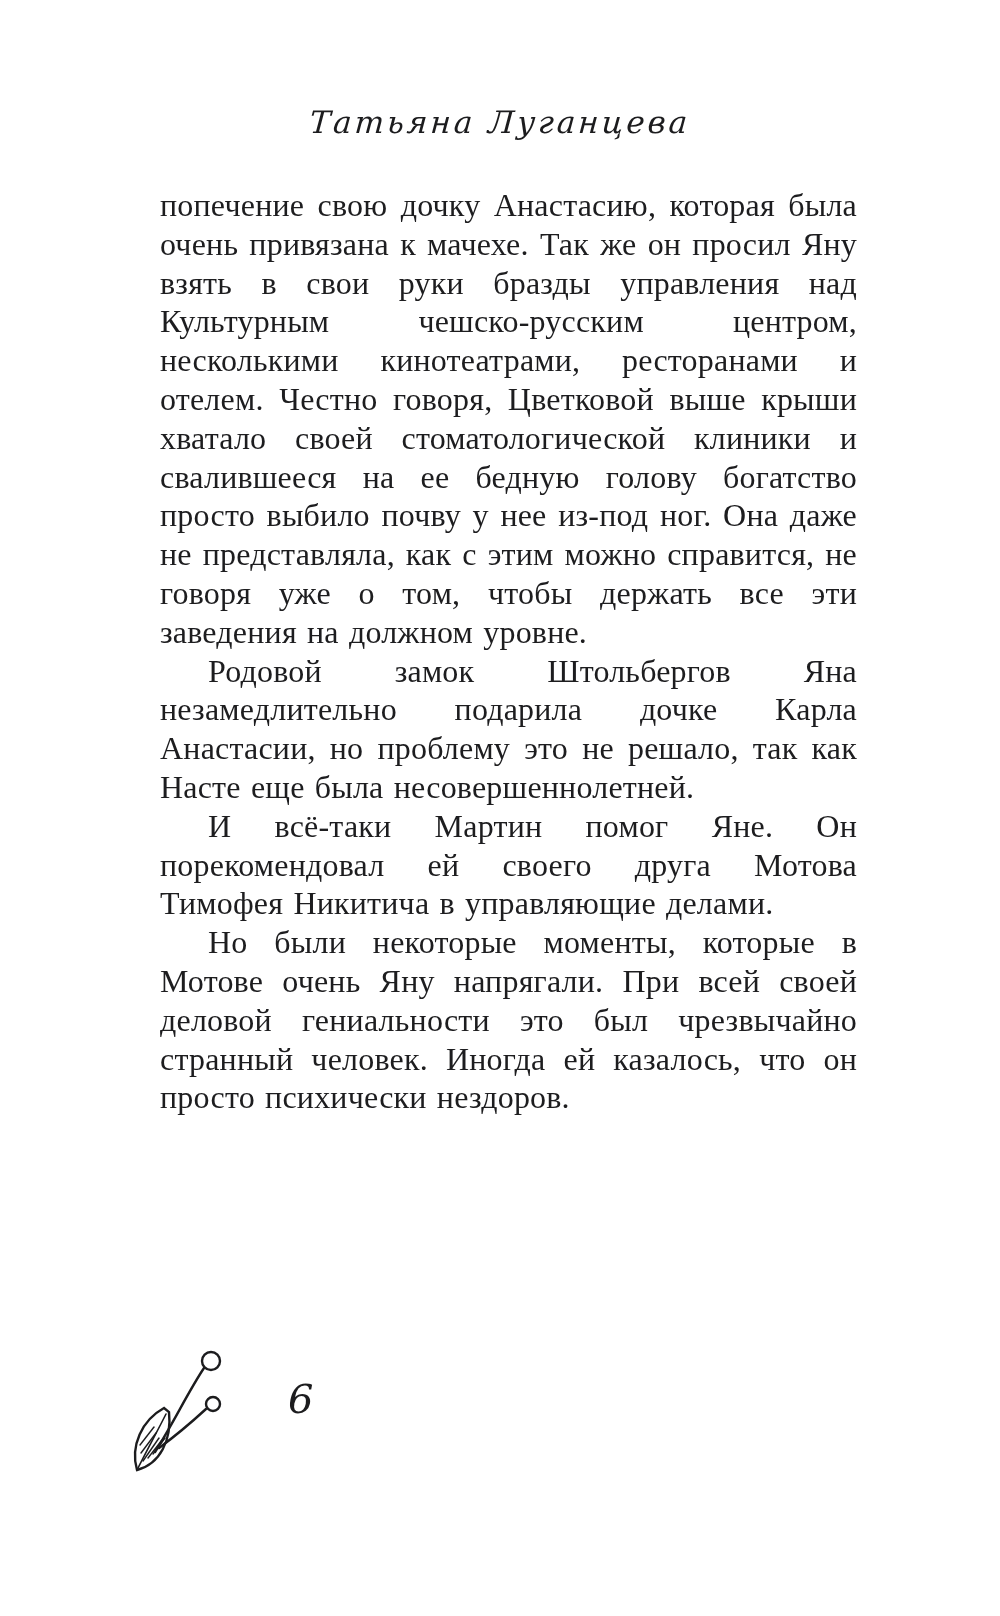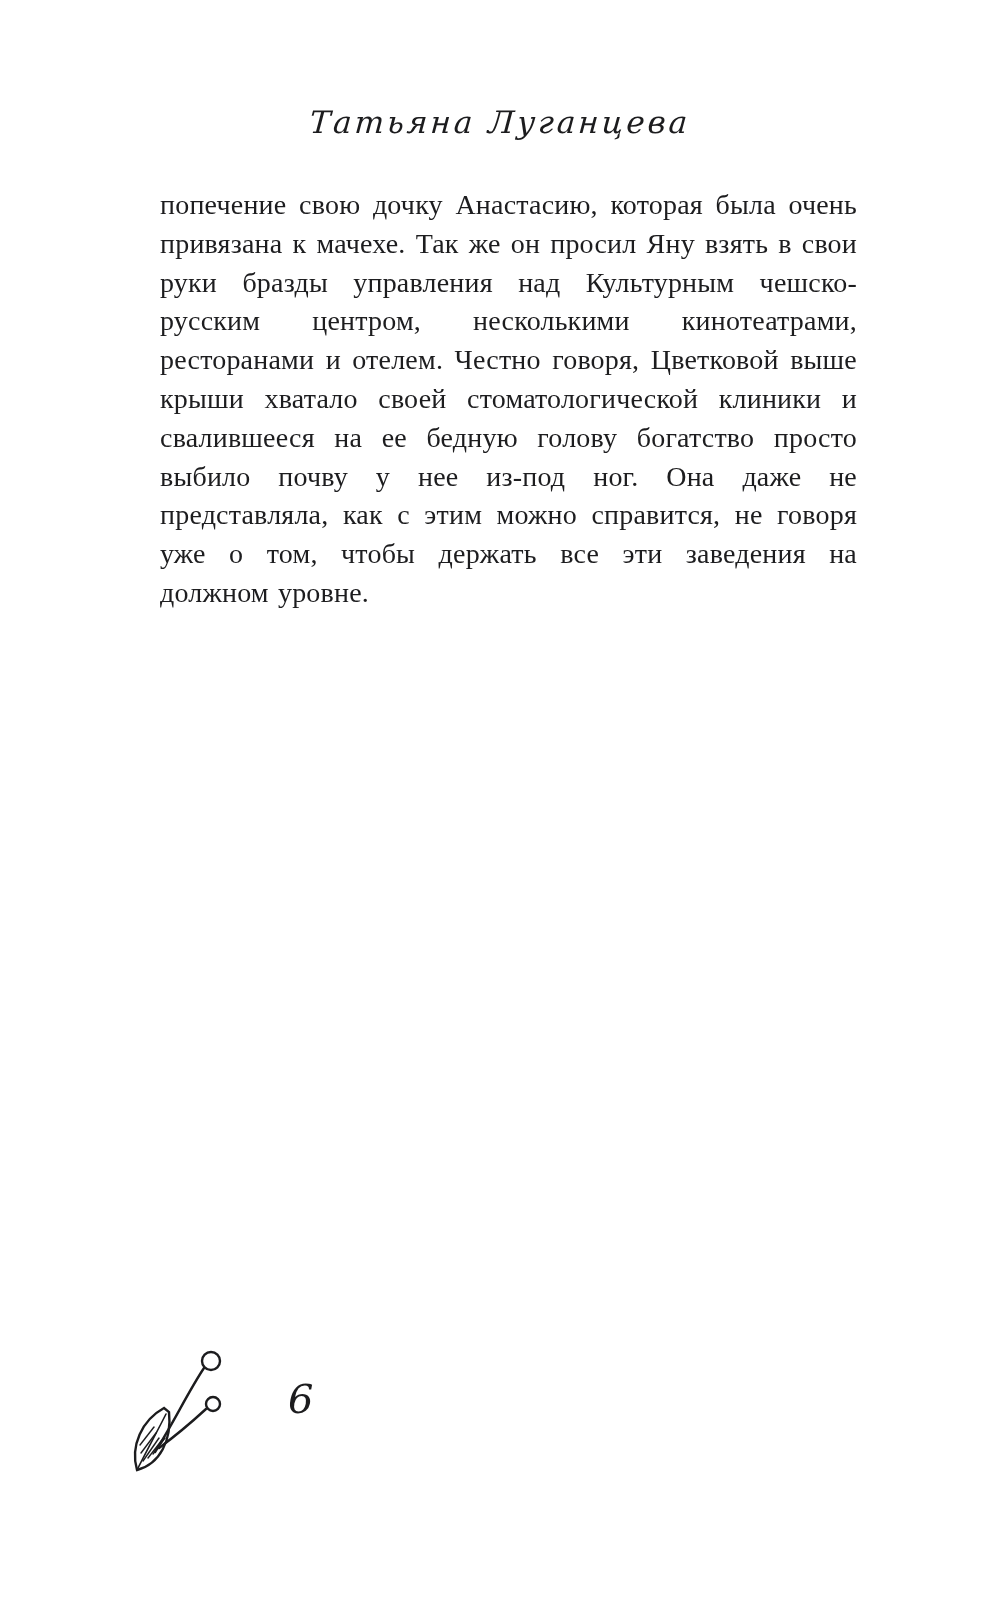--- a/index.html
+++ b/index.html
@@ -32,21 +32,21 @@
     color: #1c1c1e;
     font-family: "DejaVu Serif", "Liberation Serif", serif;
     transform: skewX(-4deg);
   }
 
   .text-block {
     position: absolute;
     top: 186px;
     left: 160px;
     width: 697px;
-    font-size: 28px;
+    font-size: 32px;
     line-height: 38.8px;
     text-align: justify;
     text-justify: inter-word;
     letter-spacing: 0.2px;
     word-spacing: 2px;
     color: #1d1d1f;
   }
 
   .text-block p {
     text-indent: 48px;
@@ -81,20 +81,23 @@
 </style>
 </head>
 <body>
 
 <div class="page">
 
   <div class="running-head">Татьяна Луганцева</div>
 
   <div class="text-block">
     <p class="continuation">попечение свою дочку Анастасию, которая была очень привязана к мачехе. Так же он просил Яну взять в свои руки бразды управления над Культурным чешско-русским центром, несколькими кинотеатрами, ресторанами и отелем. Честно говоря, Цветковой выше крыши хватало своей стоматологической клиники и свалившееся на ее бедную голову богатство просто выбило почву у нее из-под ног. Она даже не представляла, как с этим можно справится, не говоря уже о том, чтобы держать все эти заведения на должном уровне.</p>
+    <p>Родовой замок Штольбергов Яна незамедлительно подарила дочке Карла Анастасии, но проблему это не решало, так как Насте еще была несовершеннолетней.</p>
+    <p>И всё-таки Мартин помог Яне. Он порекомендовал ей своего друга Мотова Тимофея Никитича в управляющие делами.</p>
+    <p>Но были некоторые моменты, которые в Мотове очень Яну напрягали. При всей своей деловой гениальности это был чрезвычайно странный человек. Иногда ей казалось, что он просто психически нездоров.</p>
   </div>
 
   <div class="footer">
     <svg class="ornament" viewBox="0 0 124 128" xmlns="http://www.w3.org/2000/svg">
       <g fill="none" stroke="#1c1c1e" stroke-width="2.4" stroke-linecap="round">
 
         <path d="M42,60 C20,72 8,98 15,122 C38,116 50,92 47,64 Z"></path>
         <path d="M15,122 C26,100 36,82 44,66" stroke-width="1.6"></path>
 
         <path d="M21,113 L37,90" stroke-width="1.4"></path>

